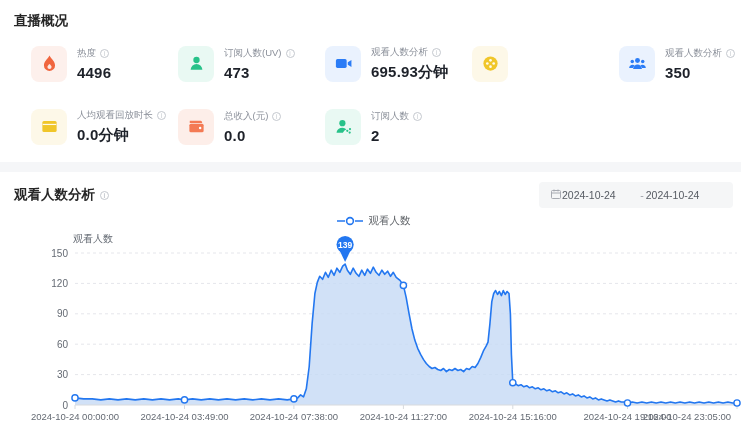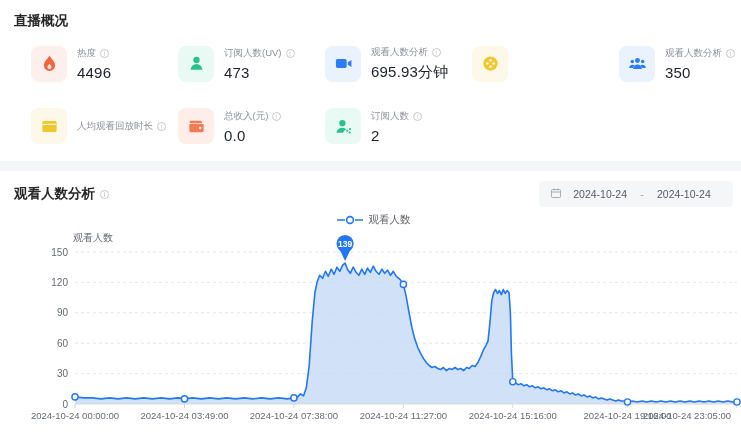--- a/index.html
+++ b/index.html
@@ -14,34 +14,34 @@
     margin:15px 0 0 17px;
     display:grid; grid-template-columns:repeat(5,147px); row-gap:26px;
   }
   .stat-card { display:flex; align-items:center; gap:10px; }
   .icon-box {
     width:36px; height:36px; border-radius:8px; flex:0 0 auto;
     display:flex; align-items:center; justify-content:center;
   }
   .card-text { padding-top:1px; }
   .card-label { font-size:9.5px; color:#8a8f99; display:flex; align-items:center; gap:4px; white-space:nowrap; }
-  .card-value { font-size:15px; font-weight:400; color:#1d2129; margin-top:4px; letter-spacing:.2px; }
+  .card-value { font-size:15px; font-weight:700; color:#1d2129; margin-top:4px; letter-spacing:.2px; }
   .info-dot {
     width:9px; height:9px; border-radius:50%; border:1px solid #c4c8ce; color:#c4c8ce;
     font-size:6.5px; line-height:7px; text-align:center; font-style:normal; flex:0 0 auto;
   }
   .divider { height:10px; background:#f5f6f8; margin-top:17px; width:741px; }
   .analysis { padding:10px 8px 0 14px; }
   .analysis-header { display:flex; align-items:center; justify-content:space-between; }
   .date-picker {
     background:#f5f6f7; border-radius:4px; height:26px; width:194px;
     display:flex; align-items:center; padding:0 11px; gap:0; cursor:pointer;
   }
   .date-picker svg { flex:0 0 auto; }
-  .date-text { font-size:10.5px; color:#565b63; flex:1; text-align:center; }
+  .date-text { font-size:10.5px; color:#565b63; flex:1; }
   .date-sep { font-size:10.5px; color:#9ca0a8; padding:0 2px; }
   .legend-row { display:flex; justify-content:center; align-items:center; gap:6px; margin-top:5px; height:16px; }
   .legend-item { display:flex; align-items:center; gap:6px; color:var(--accent,#2377f0); cursor:pointer; }
   .legend-label { font-size:10.5px; color:#5f6368; }
   #viewers-chart { display:block; margin-top:2px; }
   #viewers-chart text { font-family:"Liberation Sans", sans-serif; }
 </style>
 </head>
 <body>
 
@@ -138,20 +138,21 @@
           <svg viewBox="0 0 24 24" width="19" height="19">
             <rect x="3" y="5" width="18" height="14" rx="2" fill="currentColor"></rect>
             <path d="M3.5 9.4h17" stroke="#fff" stroke-opacity=".9" stroke-width="1.5"></path>
           </svg>
         </div>
     <div class="card-text">
       <div class="card-label">
         <span class="card-label-text">人均观看回放时长</span>
         <i class="info-dot">i</i>
       </div>
+      <div class="card-value">0.0分钟</div>
     </div>
   </div>
 
   <div class="stat-card">
     <div class="icon-box" style="background: rgb(253, 238, 233); color: rgb(244, 122, 84);">
           <svg viewBox="0 0 24 24" width="19" height="19">
             <path fill="currentColor" d="M3.5 4.8h13.6a2 2 0 0 1 2 2v.8H3.5z"></path>
             <rect x="3" y="8.4" width="18" height="11" rx="2" fill="currentColor"></rect>
             <circle cx="16.6" cy="13.9" r="1.6" fill="#fff"></circle>
           </svg>

